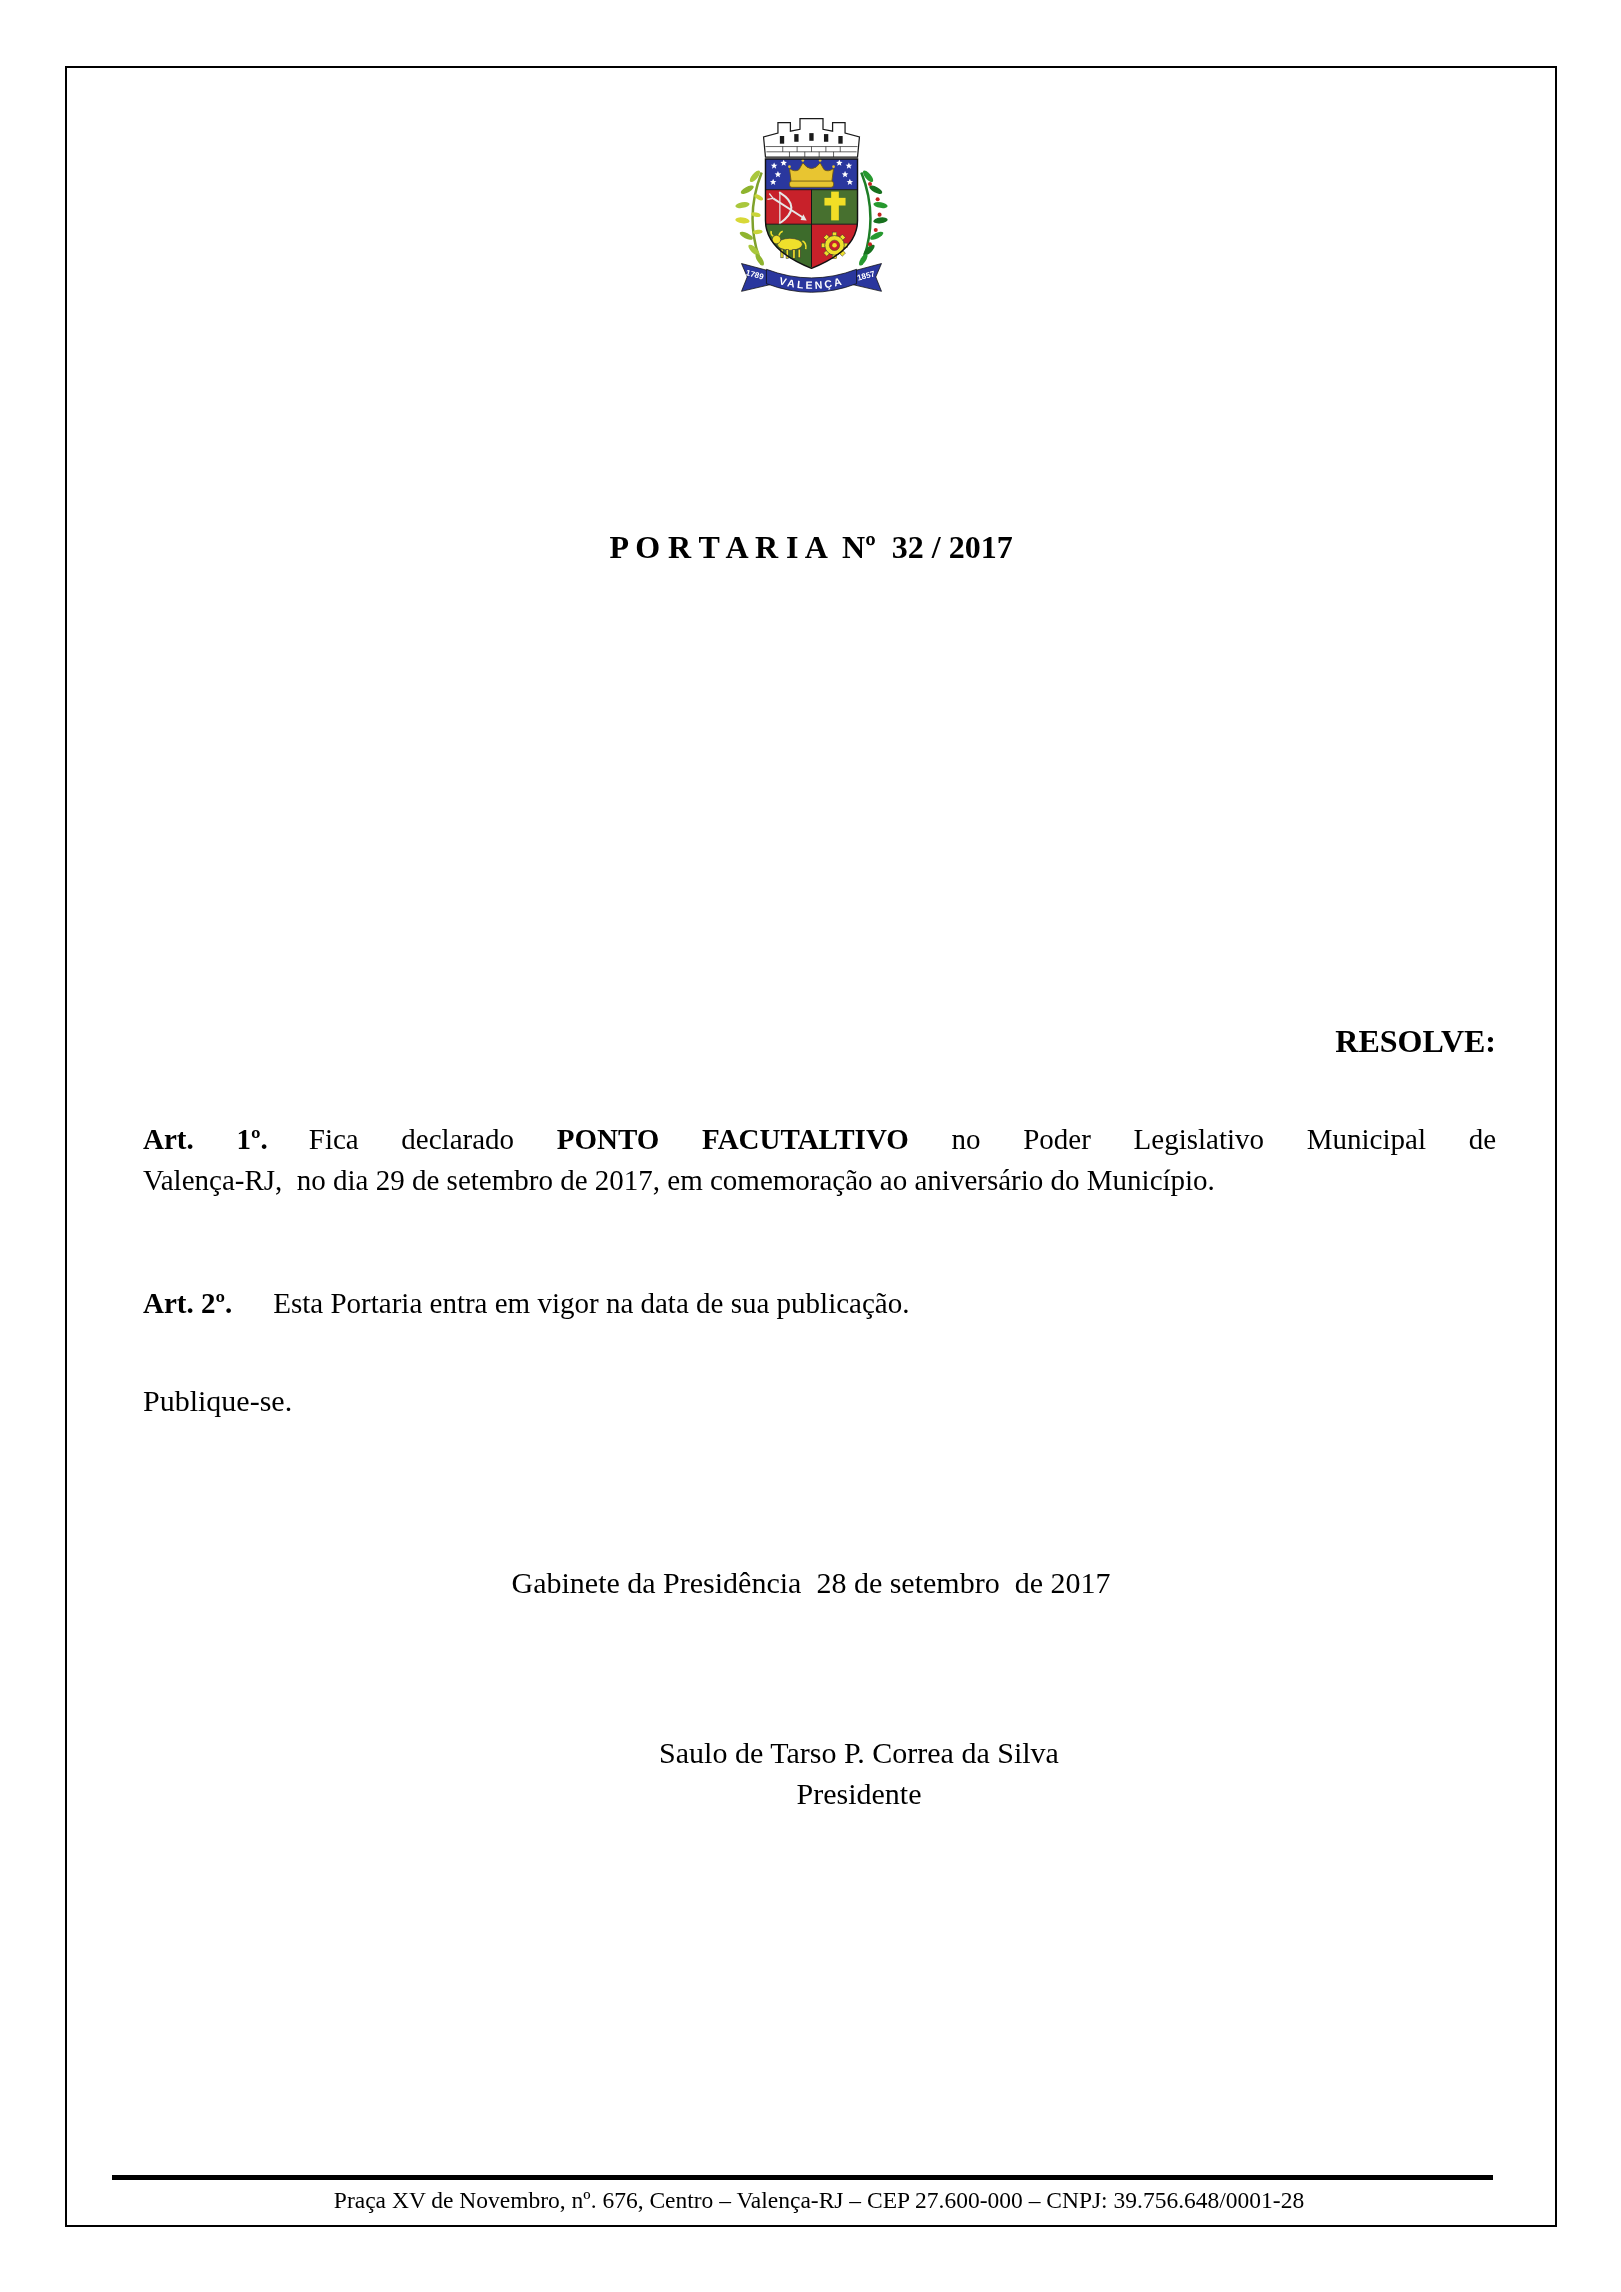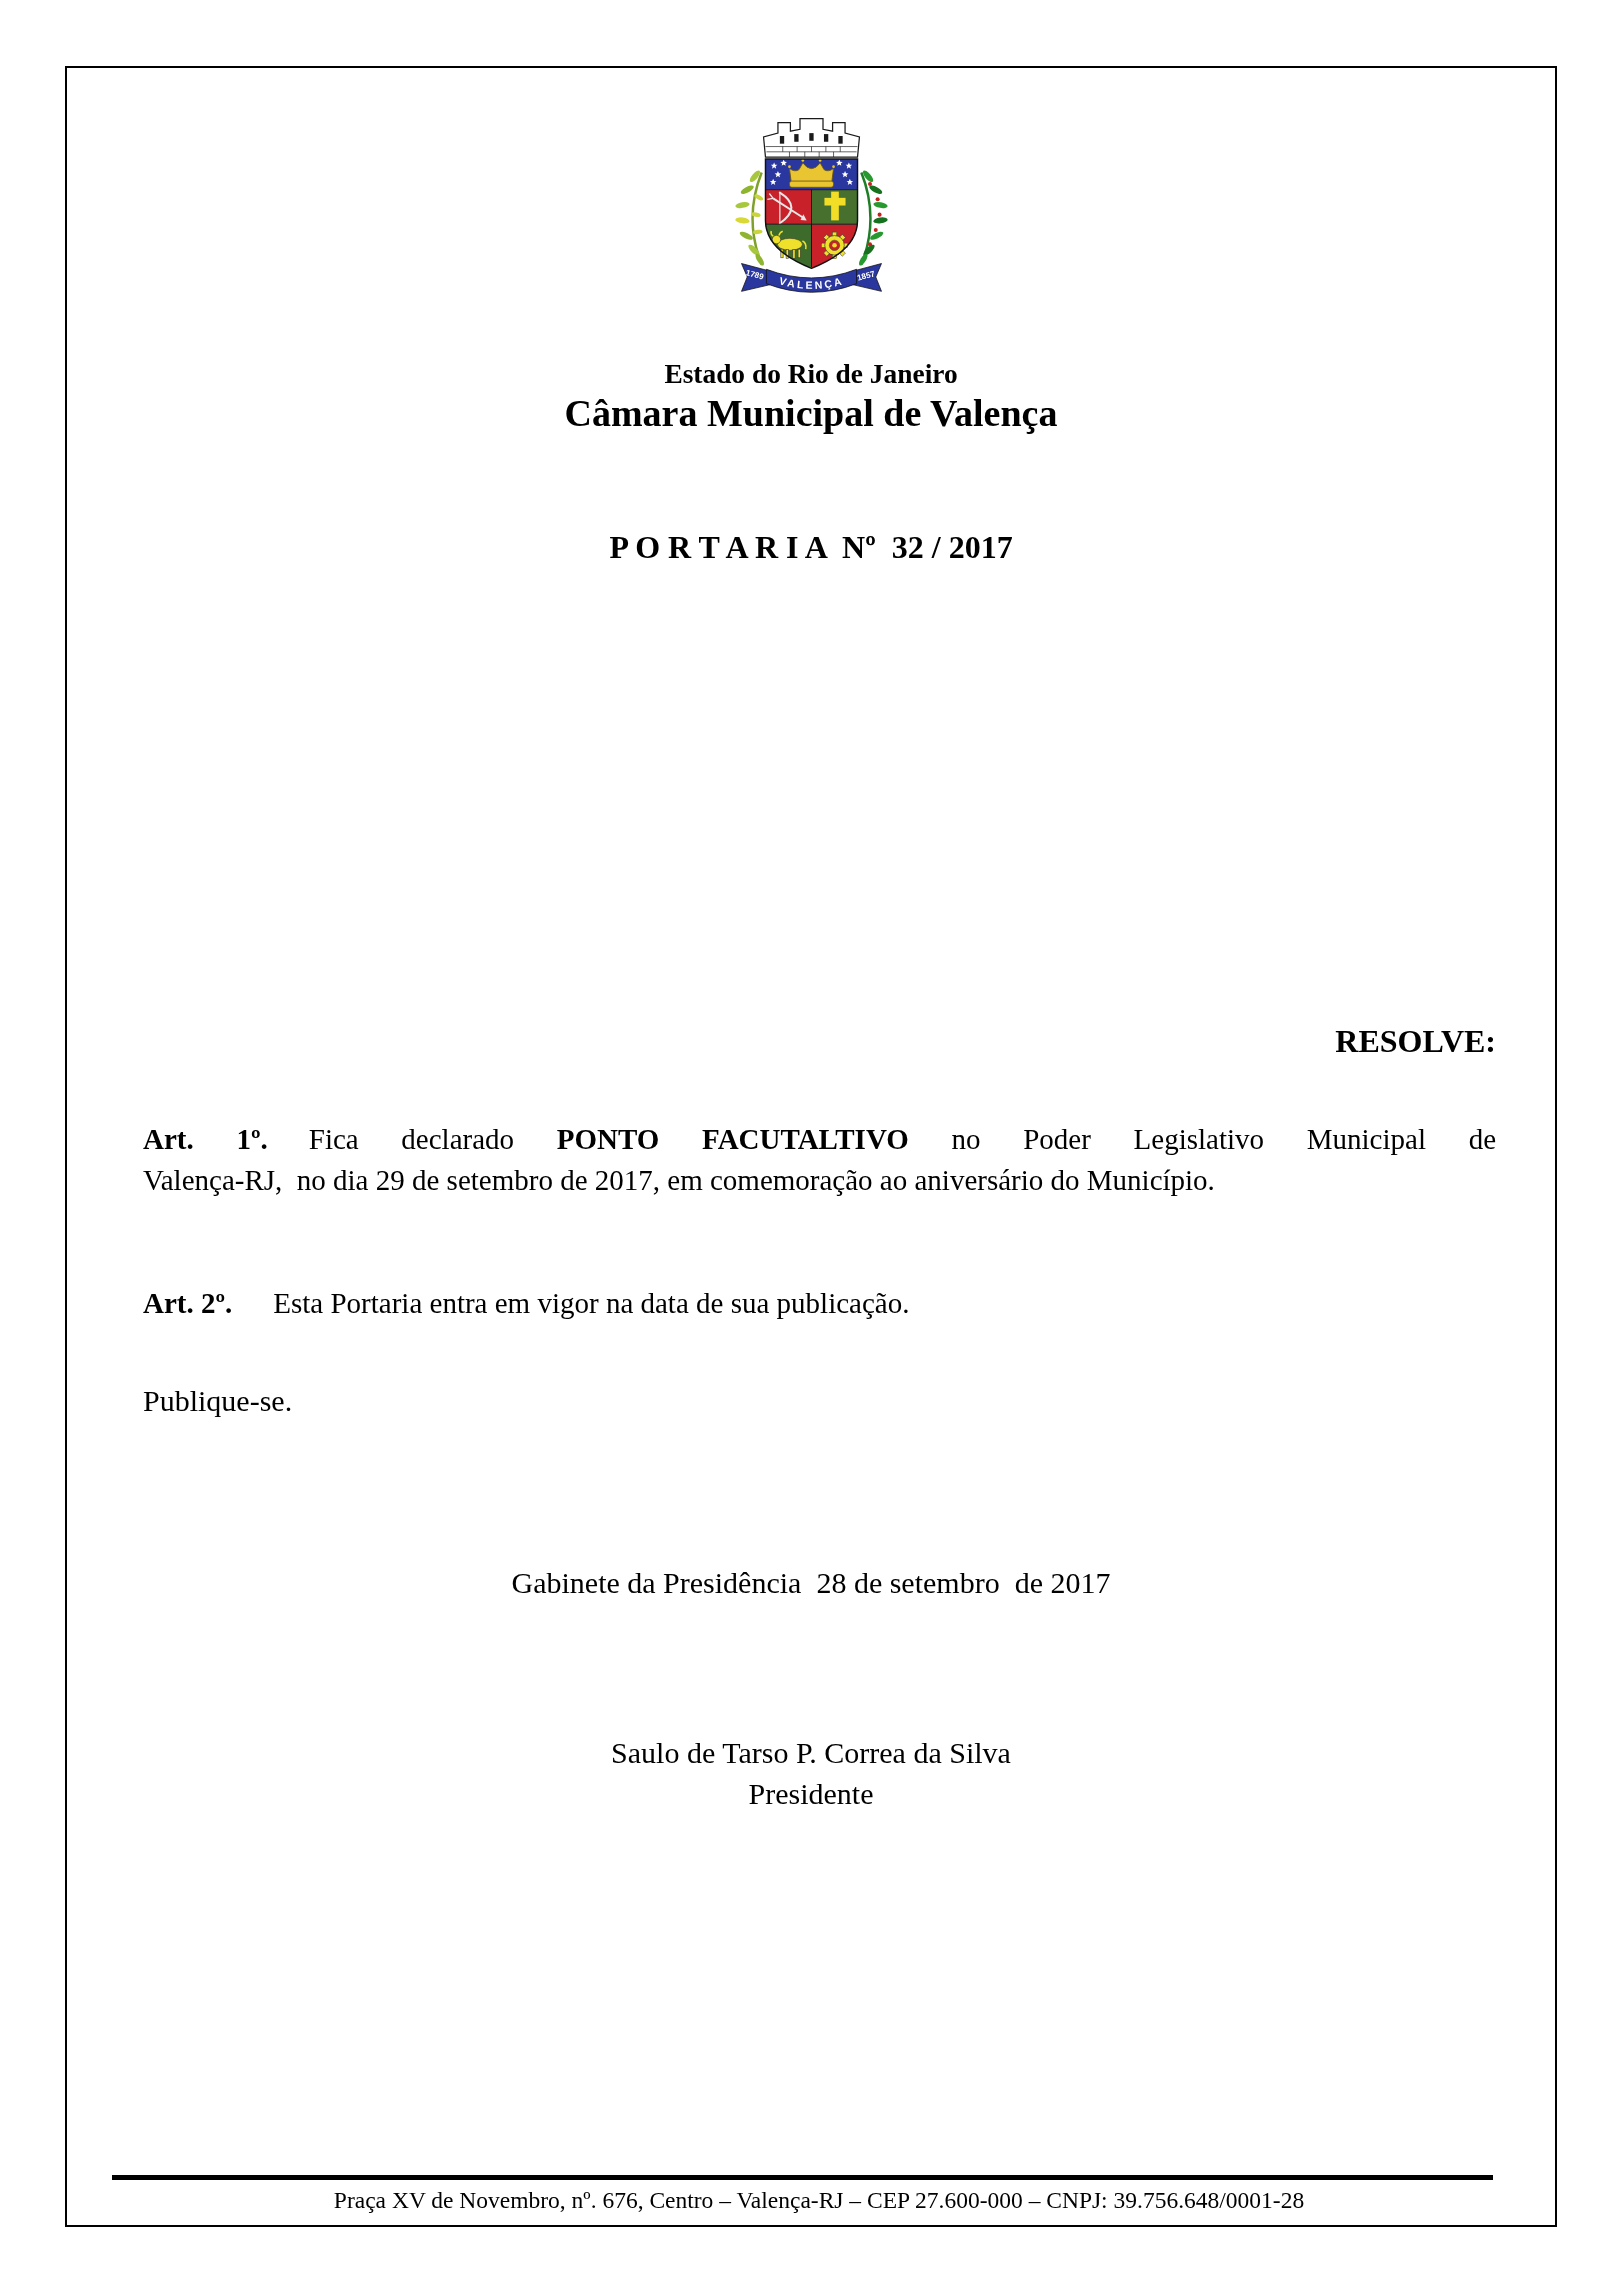--- a/index.html
+++ b/index.html
@@ -39,21 +39,21 @@
   }
 
   .resolve { top:955px; left:76px; width:1353px; text-align:right; font-size:32px; }
 
   .article { left:76px; width:1353px; font-size:29px; line-height:41px; }
   .article-1 { top:1051px; }
   .article-2 { top:1215px; }
 
   .publish   { top:1316px; left:76px; font-size:30px; }
   .dateline  { top:1498px; font-size:30px; }
-  .signature { top:1664px; font-size:30px; line-height:41px; }
+  .signature { top:1664px; font-size:30px; line-height:41px;margin-left:48px; }
 
   .footer-rule { top:2107px; left:45px; width:1381px; height:4.9px; background:#000; }
   .footer-text { top:2119px; font-size:23.5px;padding-left:8px; }
 
   svg text { font-family:"Liberation Sans", sans-serif; }
 </style>
 </head>
 <body>
 
 <div class="page">
@@ -187,24 +187,20 @@
         <path d="M38,165 Q85,183 132,165 L132,180 Q85,198 38,180 Z" fill="#2A379E" stroke="#111" stroke-width="0.8"></path>
         <text font-size="11" font-weight="bold" fill="#fff" letter-spacing="2.5">
           <textPath href="#bandPath" xlink:href="#bandPath" startOffset="50%" text-anchor="middle">VALENÇA</textPath>
         </text>
         <text font-size="8.5" font-weight="bold" fill="#fff" transform="translate(16,171) rotate(15)">1789</text>
         <text font-size="8.5" font-weight="bold" fill="#fff" transform="translate(133.5,177) rotate(-15)">1857</text>
       </g>
     </svg>
   </div>
 
-  <div class="abs center letterhead">
-    <div class="state-line">Estado do Rio de Janeiro</div>
-    <div class="org-line">Câmara Municipal de Valença</div>
-  </div>
 
   <div class="abs center doc-title pre">P O R T A R I A  Nº  32 / 2017</div>
 
 
   <div class="abs resolve b">RESOLVE:</div>
 
   <div class="abs article article-1">
     <div class="just"><span class="b">Art. 1º.</span><span class="tab"></span><span>Fica declarado </span><span class="b">PONTO FACUTALTIVO</span><span> no Poder Legislativo Municipal de</span></div>
     <div class="pre">Valença-RJ,  no dia 29 de setembro de 2017, em comemoração ao aniversário do Município.</div>
   </div>

